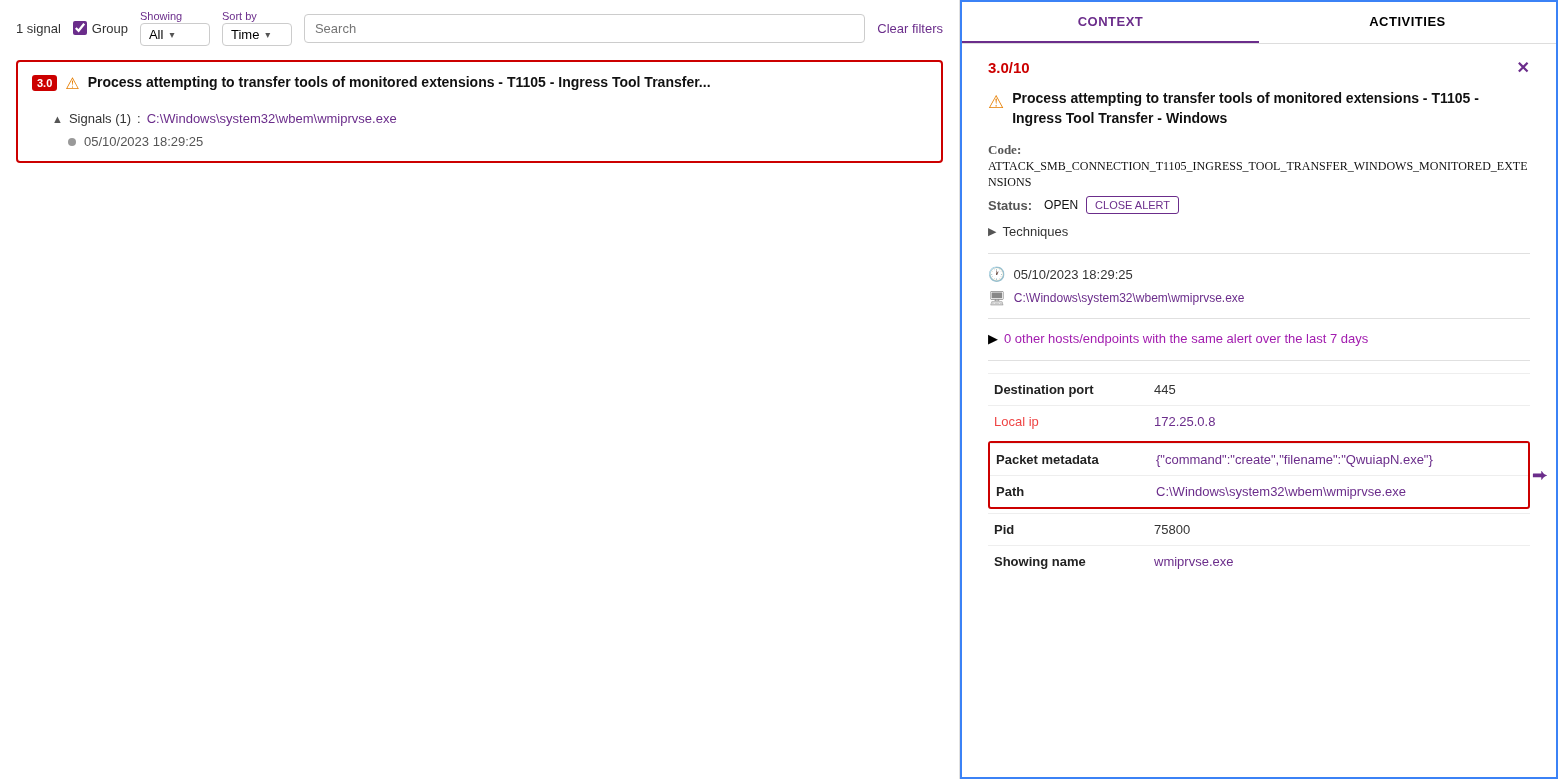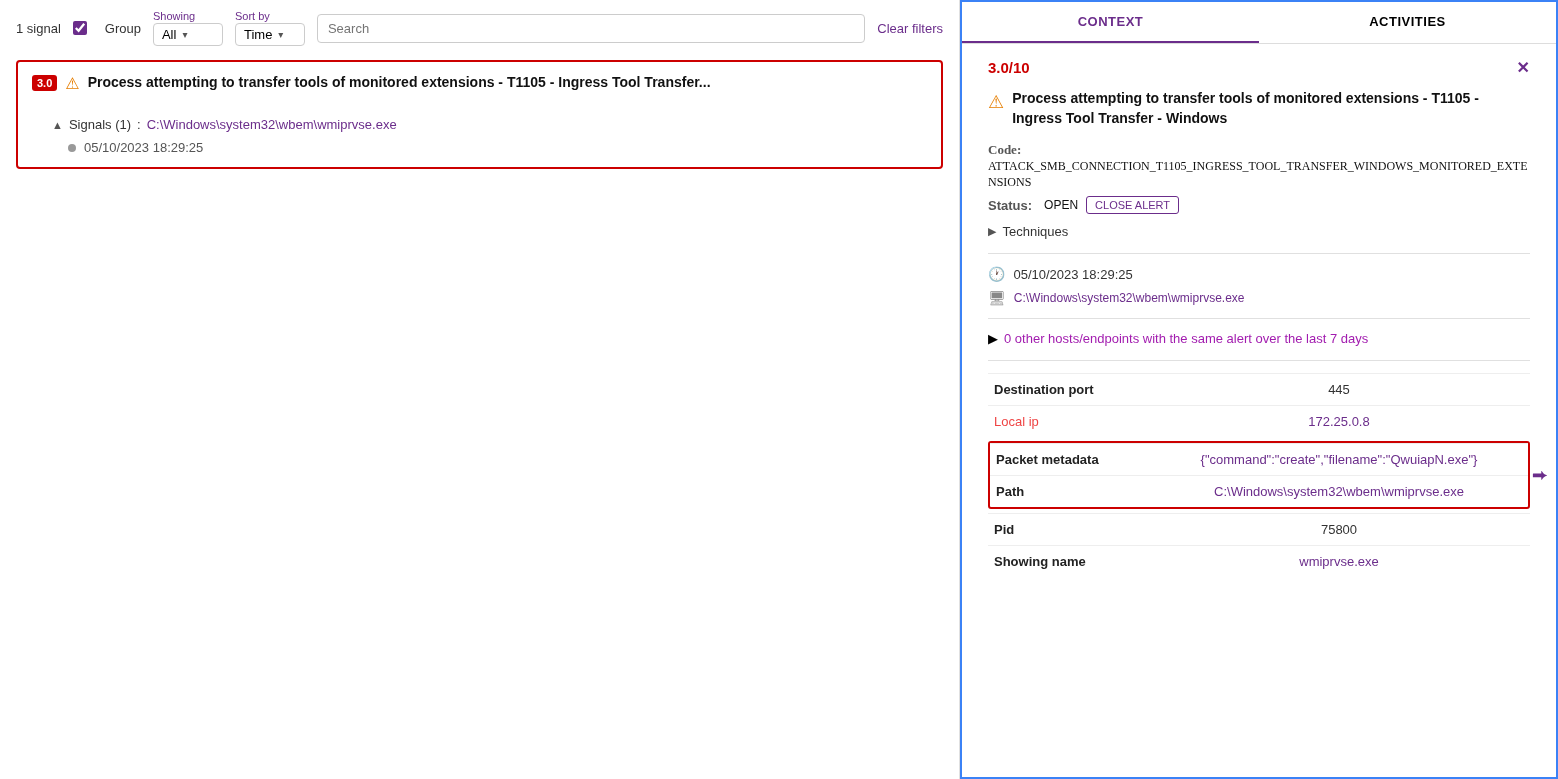--- a/index.html
+++ b/index.html
@@ -24,21 +24,21 @@
 
     .signal-count {
       font-size: 13px;
       color: #333;
       white-space: nowrap;
     }
 
     .group-checkbox {
       display: flex;
       align-items: flex-start;
-      gap: 18px;
+      gap: 5px;
     }
 
     .group-checkbox input[type="checkbox"] {
       accent-color: #6b2d8b;
       width: 14px;
       height: 14px;
     }
 
     .group-label {
       font-size: 13px;
@@ -97,21 +97,21 @@
     .alert-card {
       border: 2px solid #cc0000;
       border-radius: 4px;
       padding: 12px 14px;
     }
 
     .alert-header {
       display: flex;
       align-items: flex-start;
       gap: 8px;
-      margin-bottom: 24px;
+      margin-bottom: 18px;
     }
 
     .score-badge {
       background: #cc0000;
       color: #fff;
       font-size: 11px;
       font-weight: bold;
       padding: 2px 5px;
       border-radius: 3px;
       margin-top: 1px;
@@ -367,21 +367,20 @@
     }
 
     .detail-table td:first-child {
       font-weight: 700;
       color: #222;
       width: 160px;
     }
 
     .detail-table td:last-child {
       color: #6b2d8b;
-      text-align: center;
     }
 
     .nav-icon {
       color: #6b2d8b;
       font-size: 16px;
       cursor: pointer;
     }
   </style>
 </head>
 <body>

